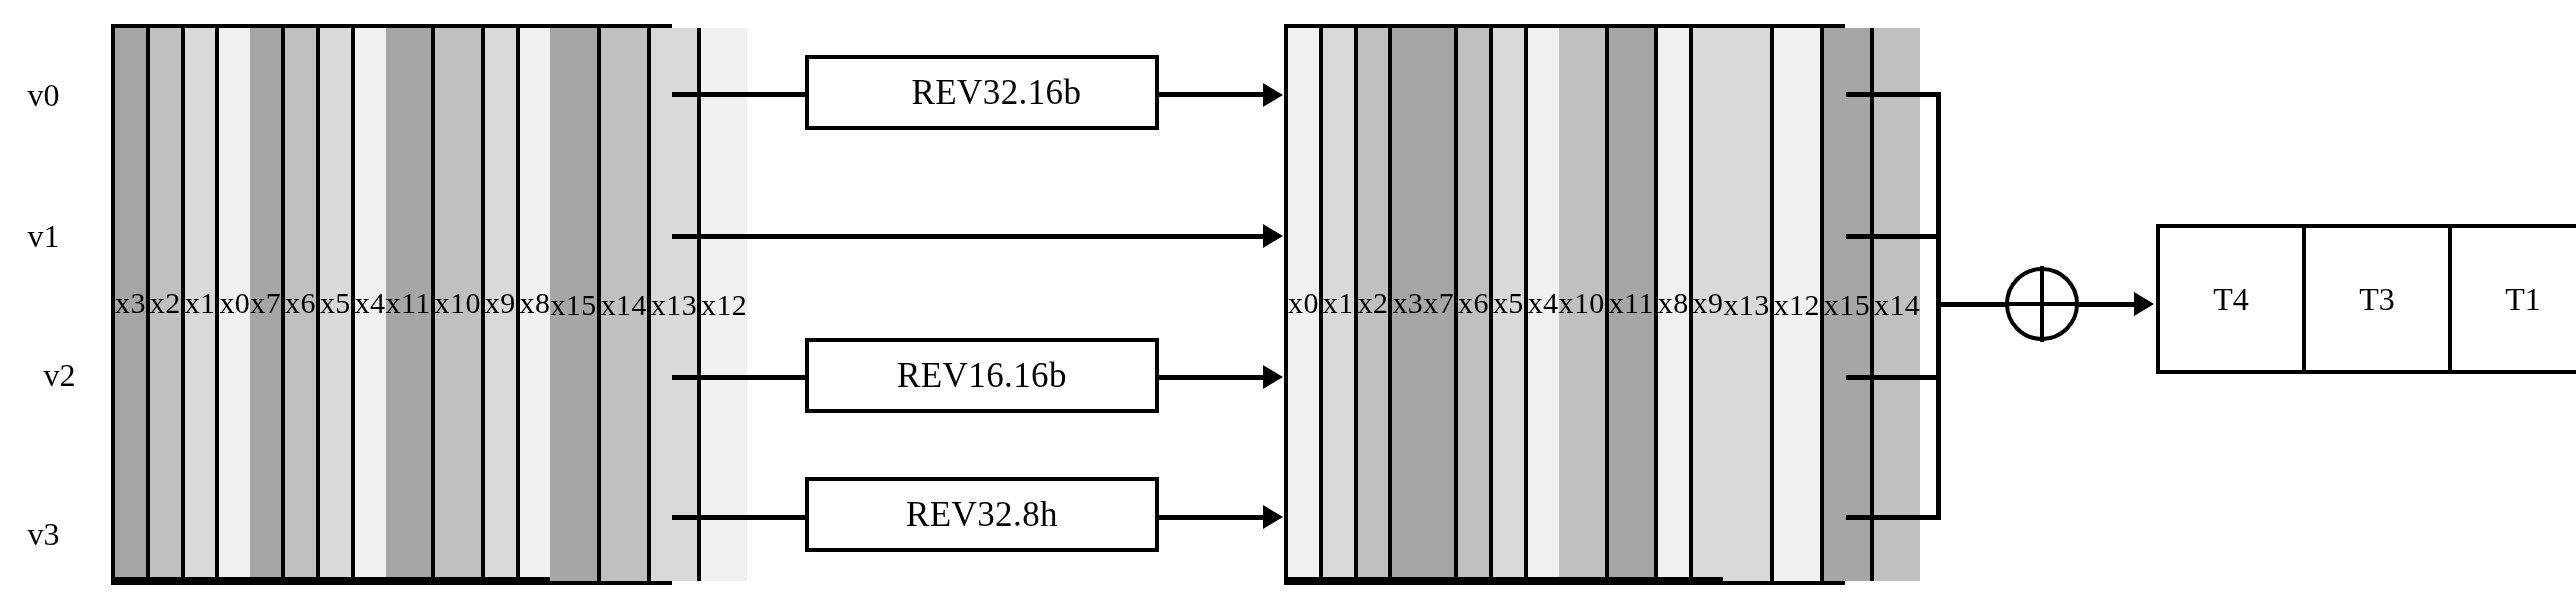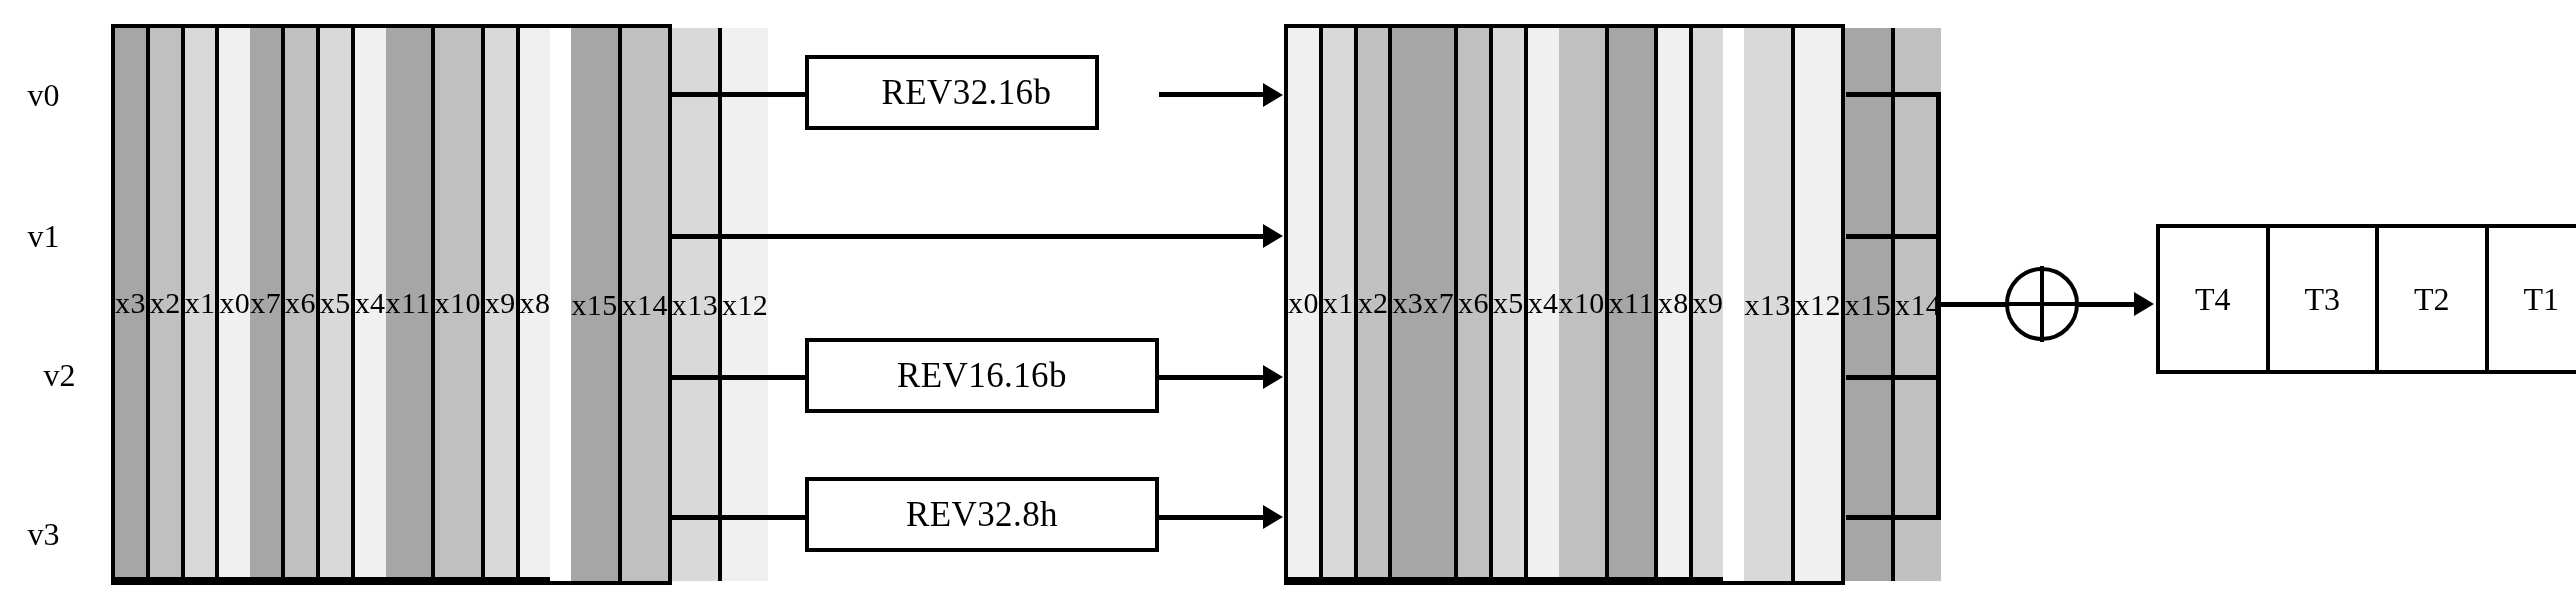--- a/index.html
+++ b/index.html
@@ -35,21 +35,21 @@
     display: flex;
     flex-direction: row;
     background: #ffffff;
   }
   .mrow {
     display: flex;
     flex: 1 1 0;
     box-sizing: border-box;
     border-bottom: 4px solid #000000;
   }
-  .mrow:last-child { border-bottom: none; padding-left: 21px; }
+  .mrow:last-child { border-bottom: none; }
   .cell {
     flex: 1 1 0;
     box-sizing: border-box;
     border-right: 4px solid #000000;
     display: flex;
     align-items: center;
     justify-content: center;
     font-size: 30px;
     color: #000000;
     letter-spacing: 0.4px;
@@ -172,21 +172,21 @@
 
     <div class="mrow">
       <div class="cell" style="background:#a6a6a6;">x15</div>
       <div class="cell" style="background:#c0c0c0;">x14</div>
       <div class="cell" style="background:#d9d9d9;">x13</div>
       <div class="cell" style="background:#f0f0f0;">x12</div>
     </div>
   </div>
 
   <div class="hline" style="left:672px; top:92px; width:134px;"></div>
-  <div class="opbox" style="left:805px; top:55px; width:294px; height:75px;padding-left:29px;">REV32.16b</div>
+  <div class="opbox" style="left:805px; top:55px; width:354px; height:75px;padding-left:29px;">REV32.16b</div>
   <div class="hline" style="left:1159px; top:92px; width:111px;"></div>
   <div class="arrowhead" style="left:1263px; top:83px;"></div>
 
   <div class="hline" style="left:672px; top:234px; width:591px;"></div>
   <div class="arrowhead" style="left:1263px; top:224px;"></div>
 
   <div class="hline" style="left:672px; top:375px; width:134px;"></div>
   <div class="opbox" style="left:805px; top:338px; width:354px; height:75px;">REV16.16b</div>
   <div class="hline" style="left:1159px; top:375px; width:111px;"></div>
   <div class="arrowhead" style="left:1263px; top:365px;"></div>
@@ -237,18 +237,17 @@
   <div class="xor" style="left:2005px; top:267px; width:74px; height:74px;">
     <span class="bar-h"></span>
     <span class="bar-v"></span>
   </div>
   <div class="hline" style="left:2076px; top:302px; width:63px;"></div>
   <div class="arrowhead" style="left:2134px; top:292px;"></div>
 
   <div class="outreg" style="left:2156px; top:224px; width:442px; height:150px;">
     <div class="ocell">T4</div>
     <div class="ocell">T3</div>
-    <div class="ocell">T2</div>
     <div class="ocell">T1</div>
   </div>
 
 </div>
 
 
 </body></html>

